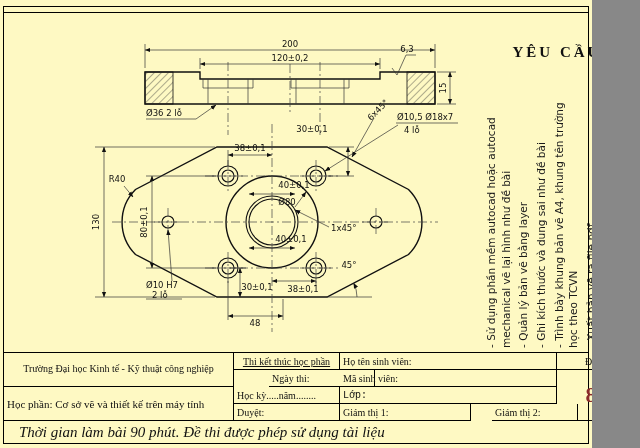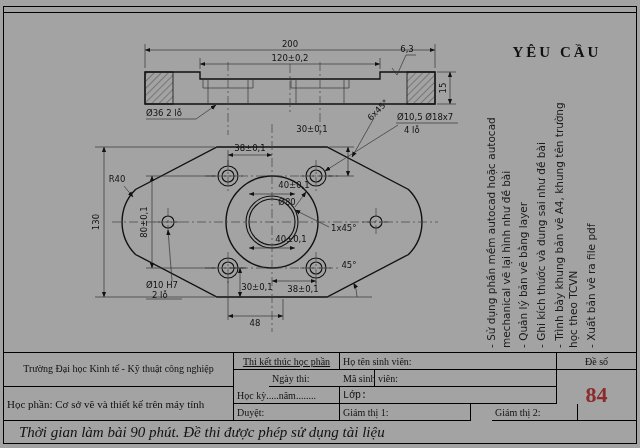--- a/index.html
+++ b/index.html
@@ -1,16 +1,16 @@
 <!DOCTYPE html>
 <html><head>
 <meta charset="utf-8">
 <style>
   html,body{margin:0;padding:0;background:#888;}
-  .page{position:relative;width:640px;height:448px;background:#a3a3a3;overflow:hidden;
+  .page{position:relative;width:592px;height:448px;background:#fef9c3;overflow:hidden;
         font-family:"Liberation Serif",serif;color:#111;}
   .frame-outer{position:absolute;left:3px;top:6px;right:3px;bottom:4px;border:1.3px solid #000;}
   .frame-top-inner{position:absolute;left:3px;right:3px;top:12px;height:0;border-top:1.2px solid #000;}
   svg.drawing{position:absolute;left:0;top:0;}
   
   .ol{fill:none;stroke:#111;stroke-width:1.4px;}
   .ol2{fill:none;stroke:#111;stroke-width:1.1px;}
   .tl{fill:none;stroke:#333;stroke-width:0.7px;}
   .dim{fill:none;stroke:#333;stroke-width:0.7px;}
   .cl{fill:none;stroke:#444;stroke-width:0.7px;stroke-dasharray:9 3 2 3;}

